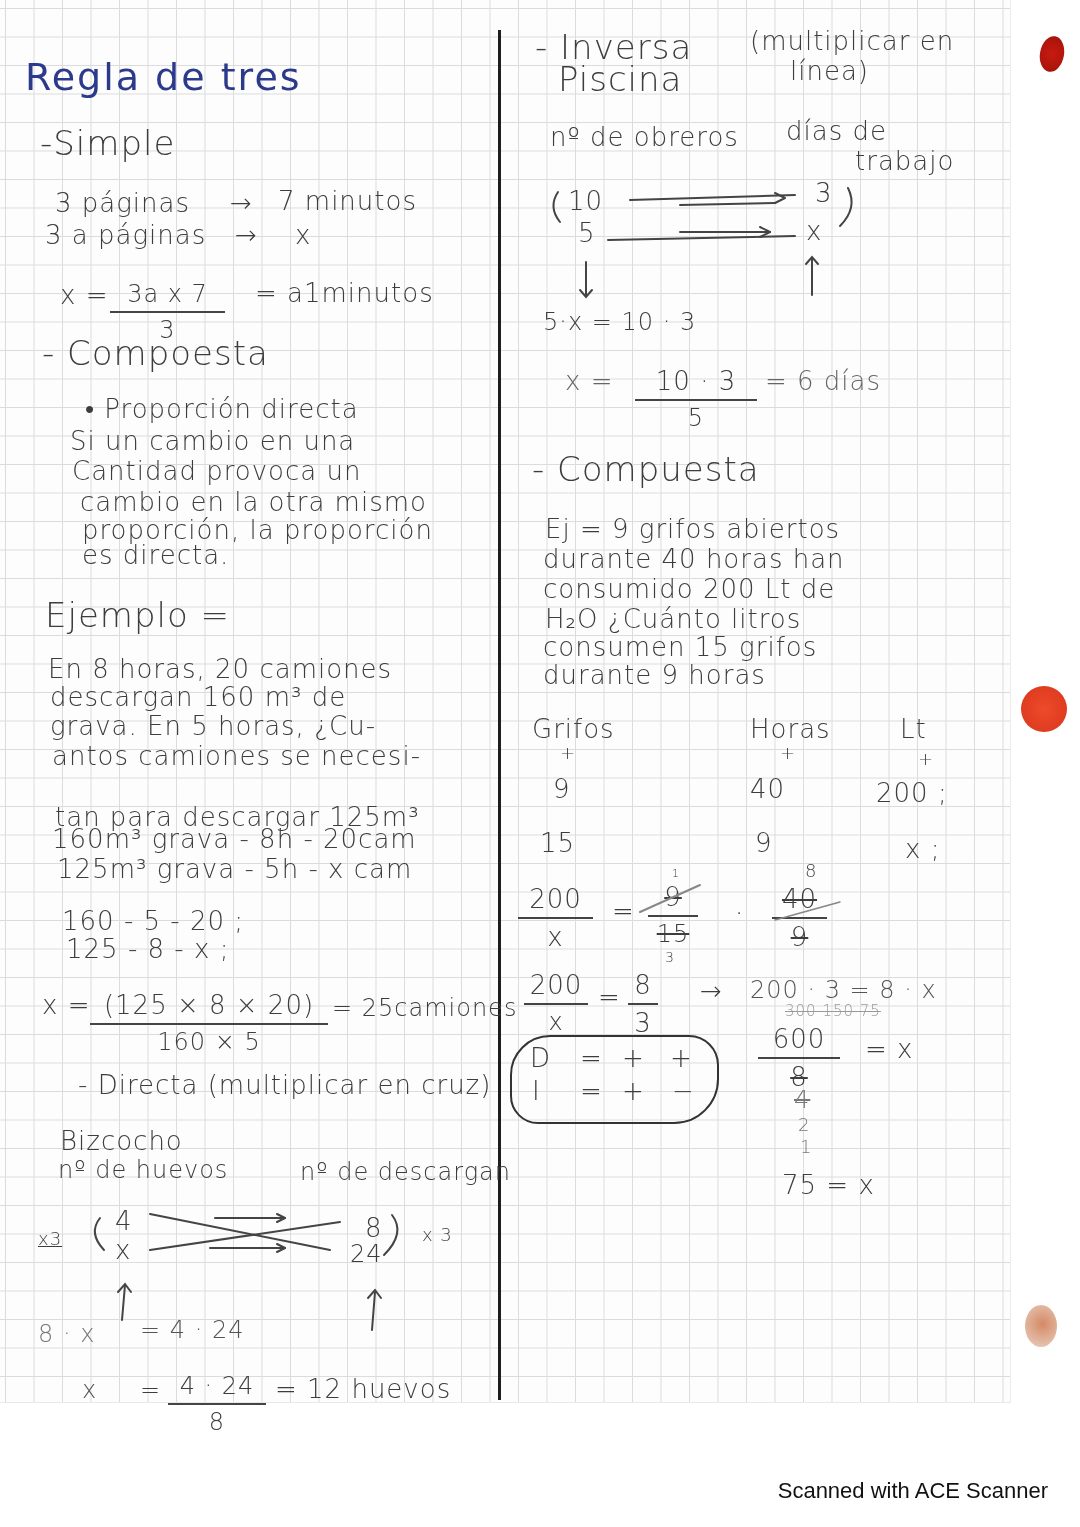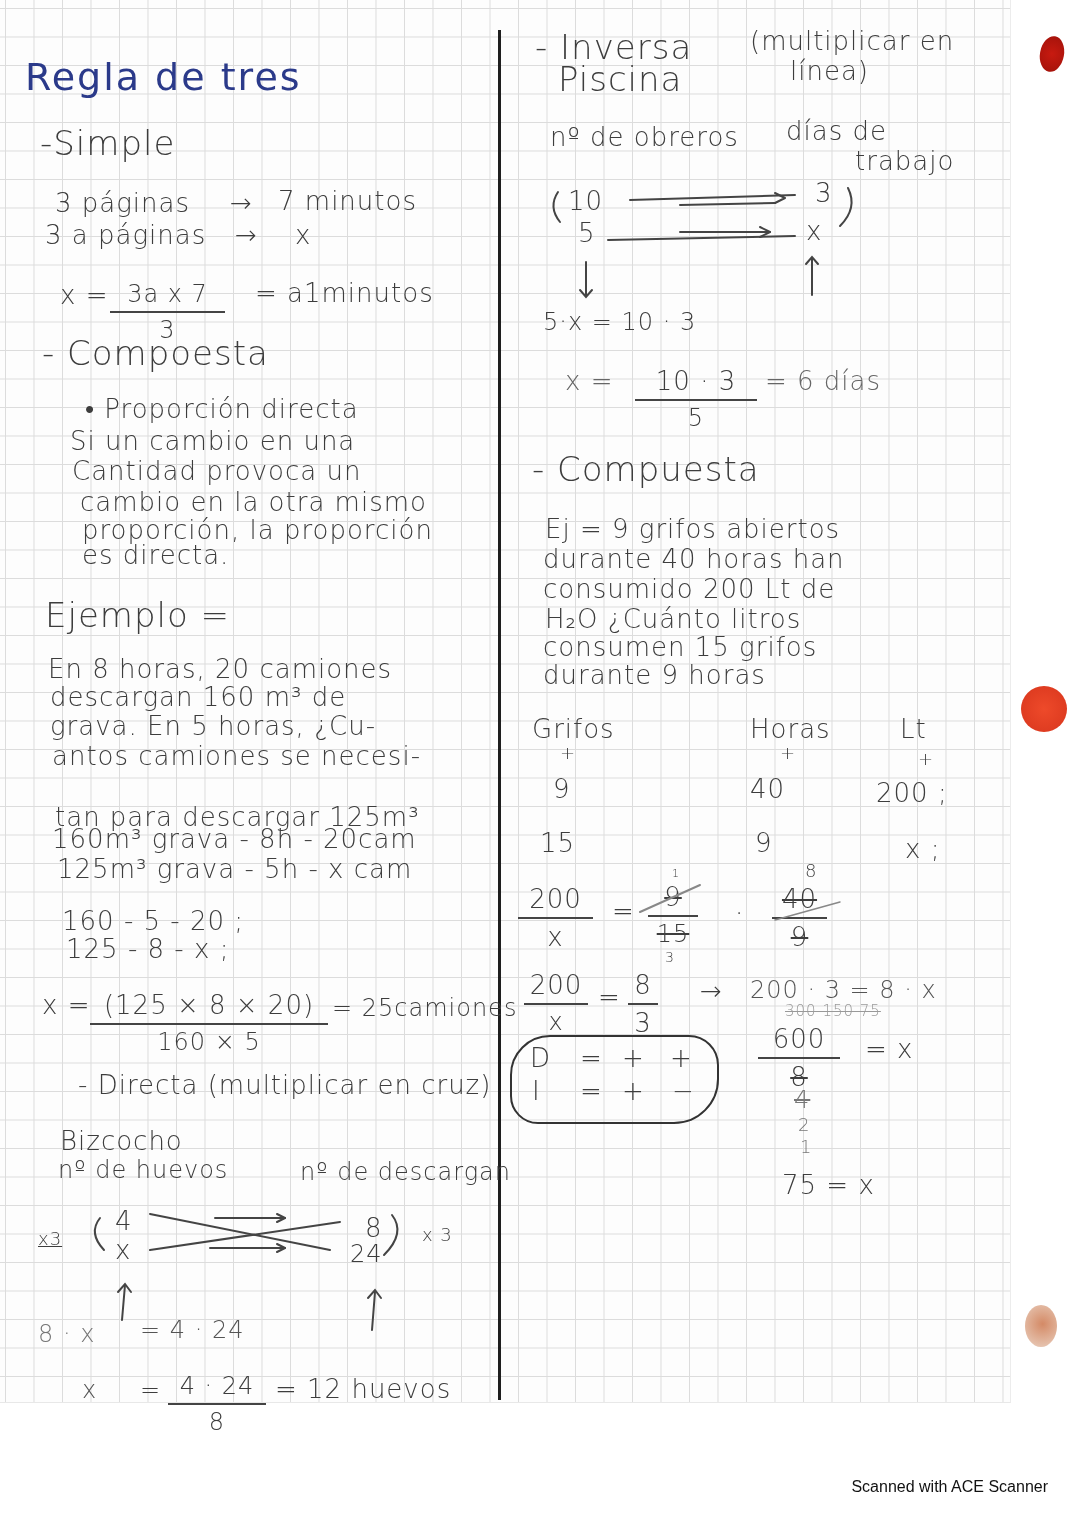--- a/index.html
+++ b/index.html
@@ -24,21 +24,21 @@
   .t { position:absolute; white-space:nowrap; line-height:1; }
   .hw { font-family:"DejaVu Sans", sans-serif; font-weight:300; color:#3d3d3d; letter-spacing:1px; }
   .title { color:#2b3a8a; font-size:38px; letter-spacing:2px;text-align:center; }
   .h2 { font-size:34px; }
   .b { font-size:26px; }
   .m { font-size:24px; }
   .s { font-size:18px; }
   .frac { position:absolute; display:flex; flex-direction:column; align-items:center; }
   .frac .line { border-top:2px solid #444; width:100%; margin:3px 0; }
   .hole { position:absolute; border-radius:50%; }
-  .footer { position:absolute; right:32px; top:1478px; font-family:"Liberation Sans", sans-serif; font-size:16px; color:#111; }
+  .footer { position:absolute; right:32px; top:1478px; font-family:"Liberation Sans", sans-serif; font-size:22px; color:#111; }
   svg.arrows { position:absolute; left:0; top:0; overflow:visible; }
   .cloud { position:absolute; left:510px; top:1035px; width:205px; height:85px; border:2px solid #333; border-radius:40px 30px 45px 28px; }
   .strike { text-decoration:line-through; }
 </style>
 </head>
 <body>
 
 <div class="sheet"></div>
 <div class="divider"></div>
 

